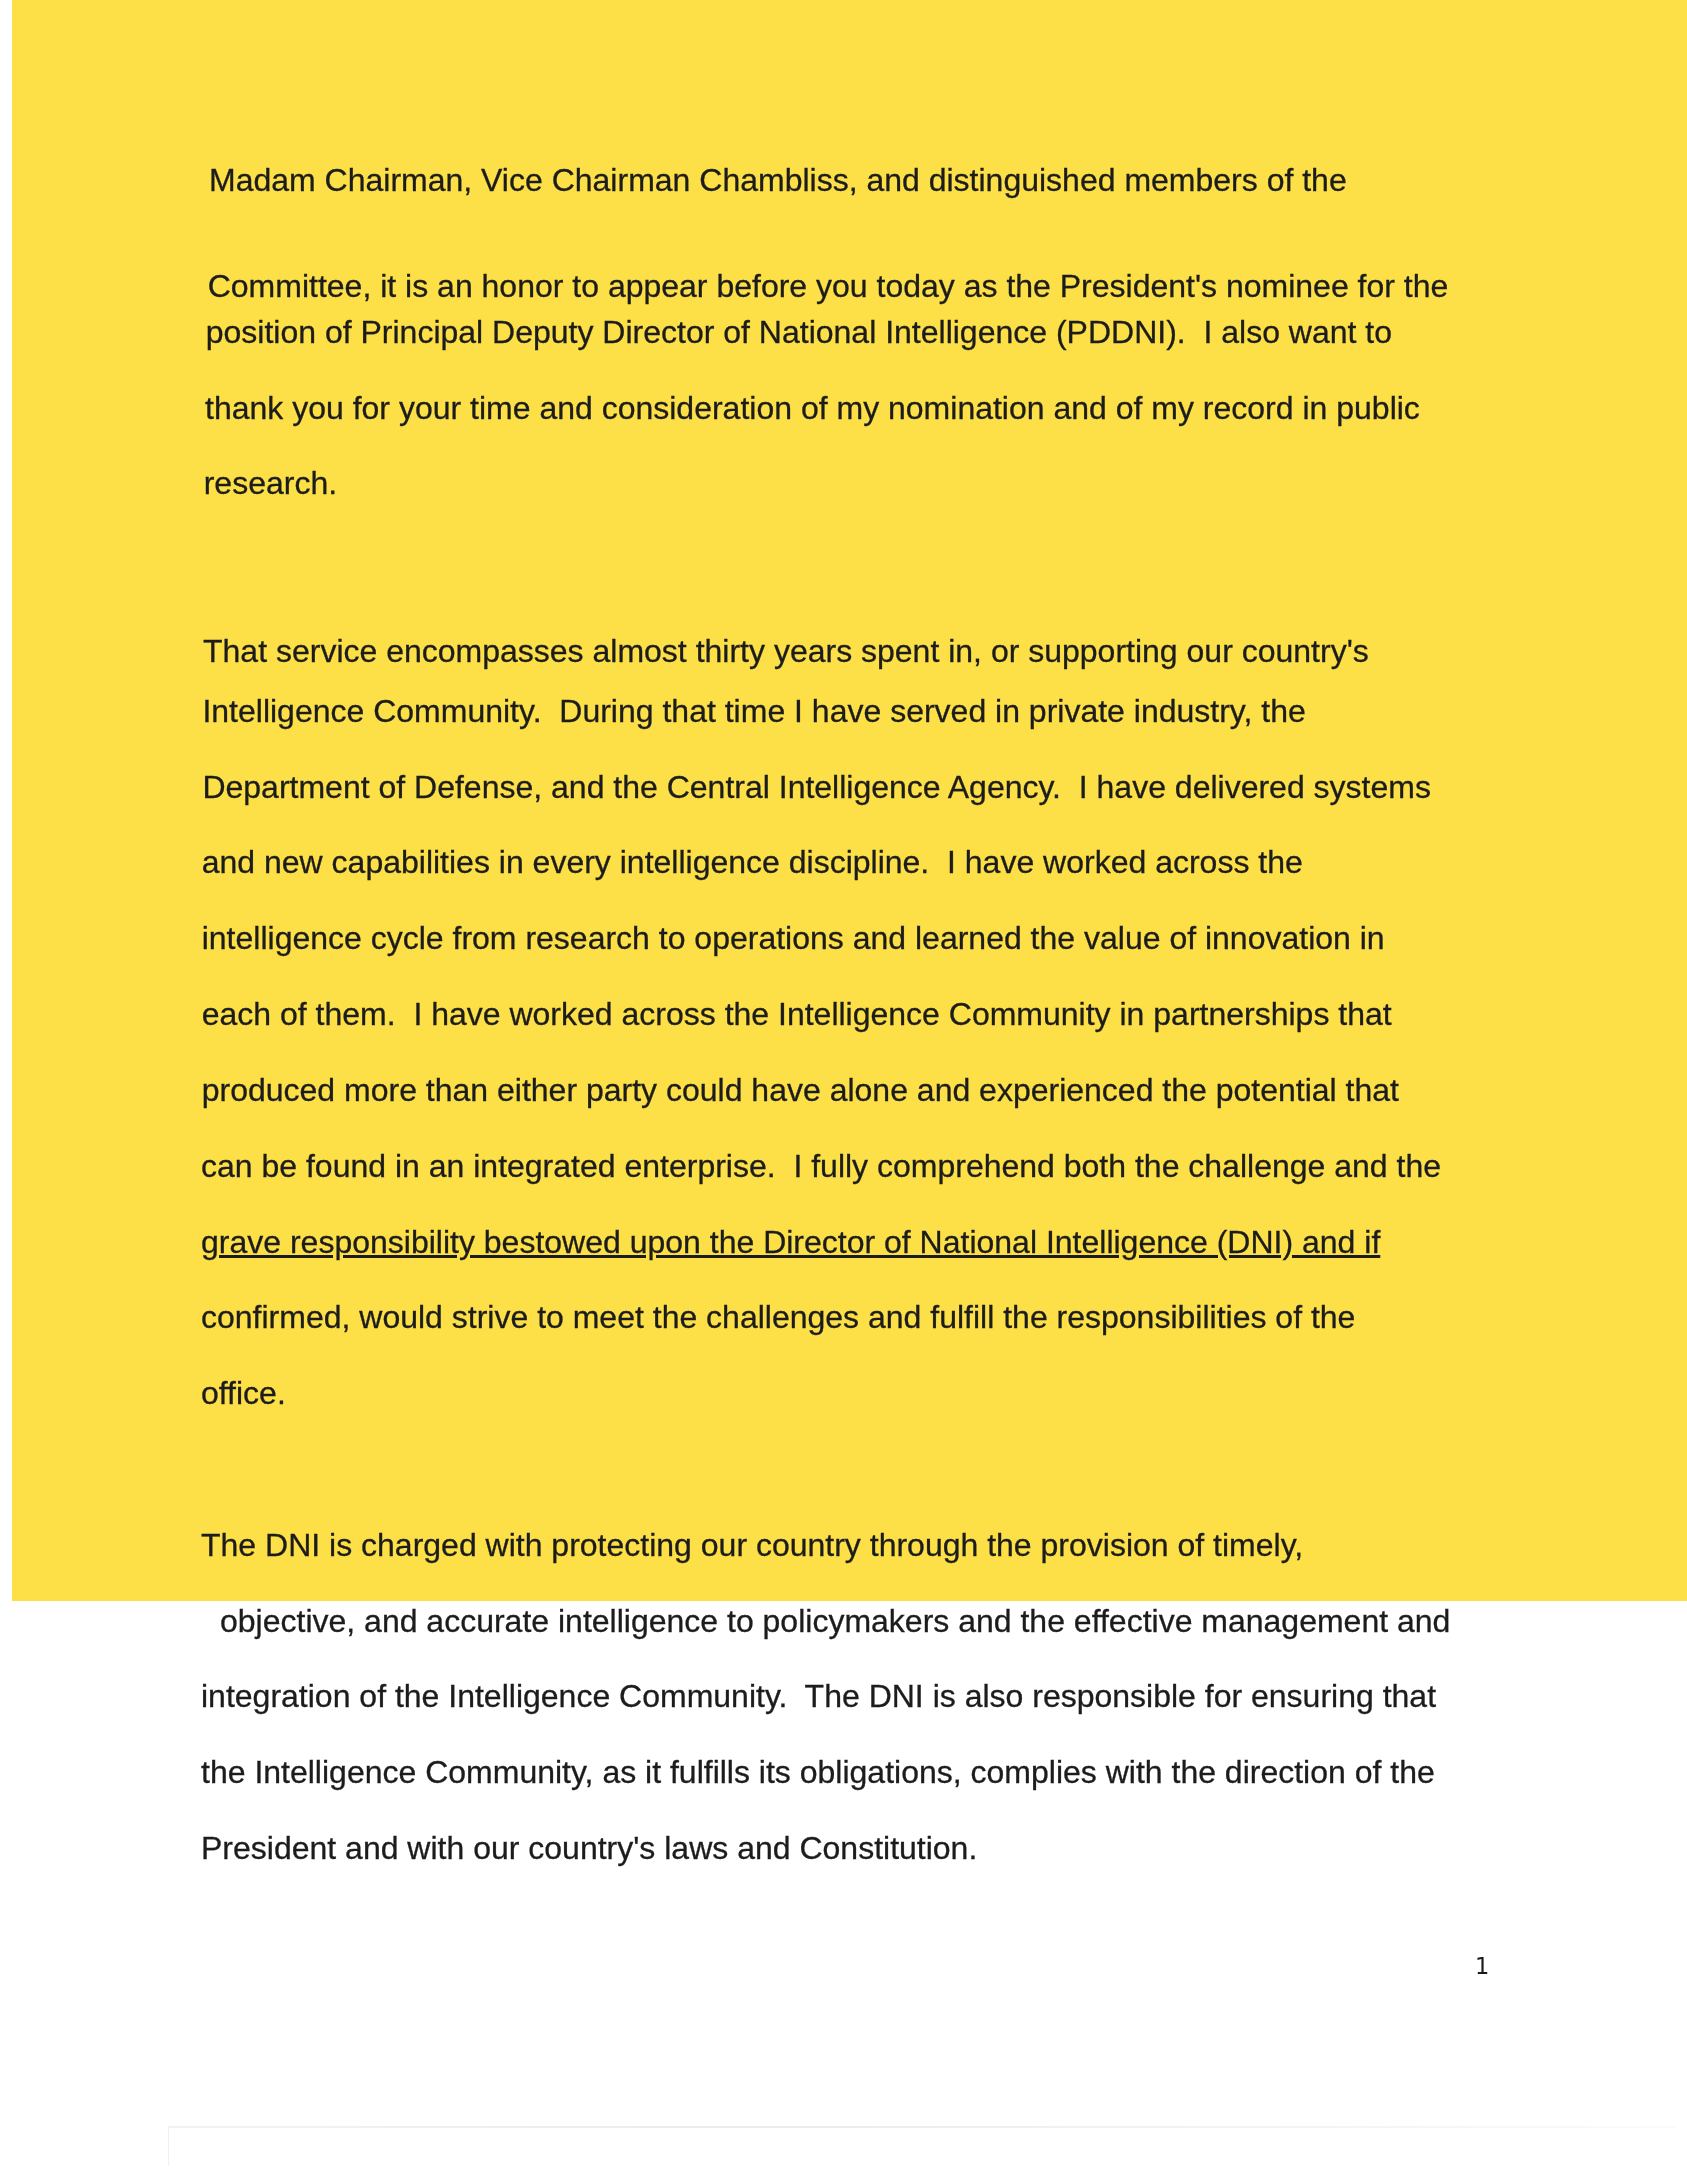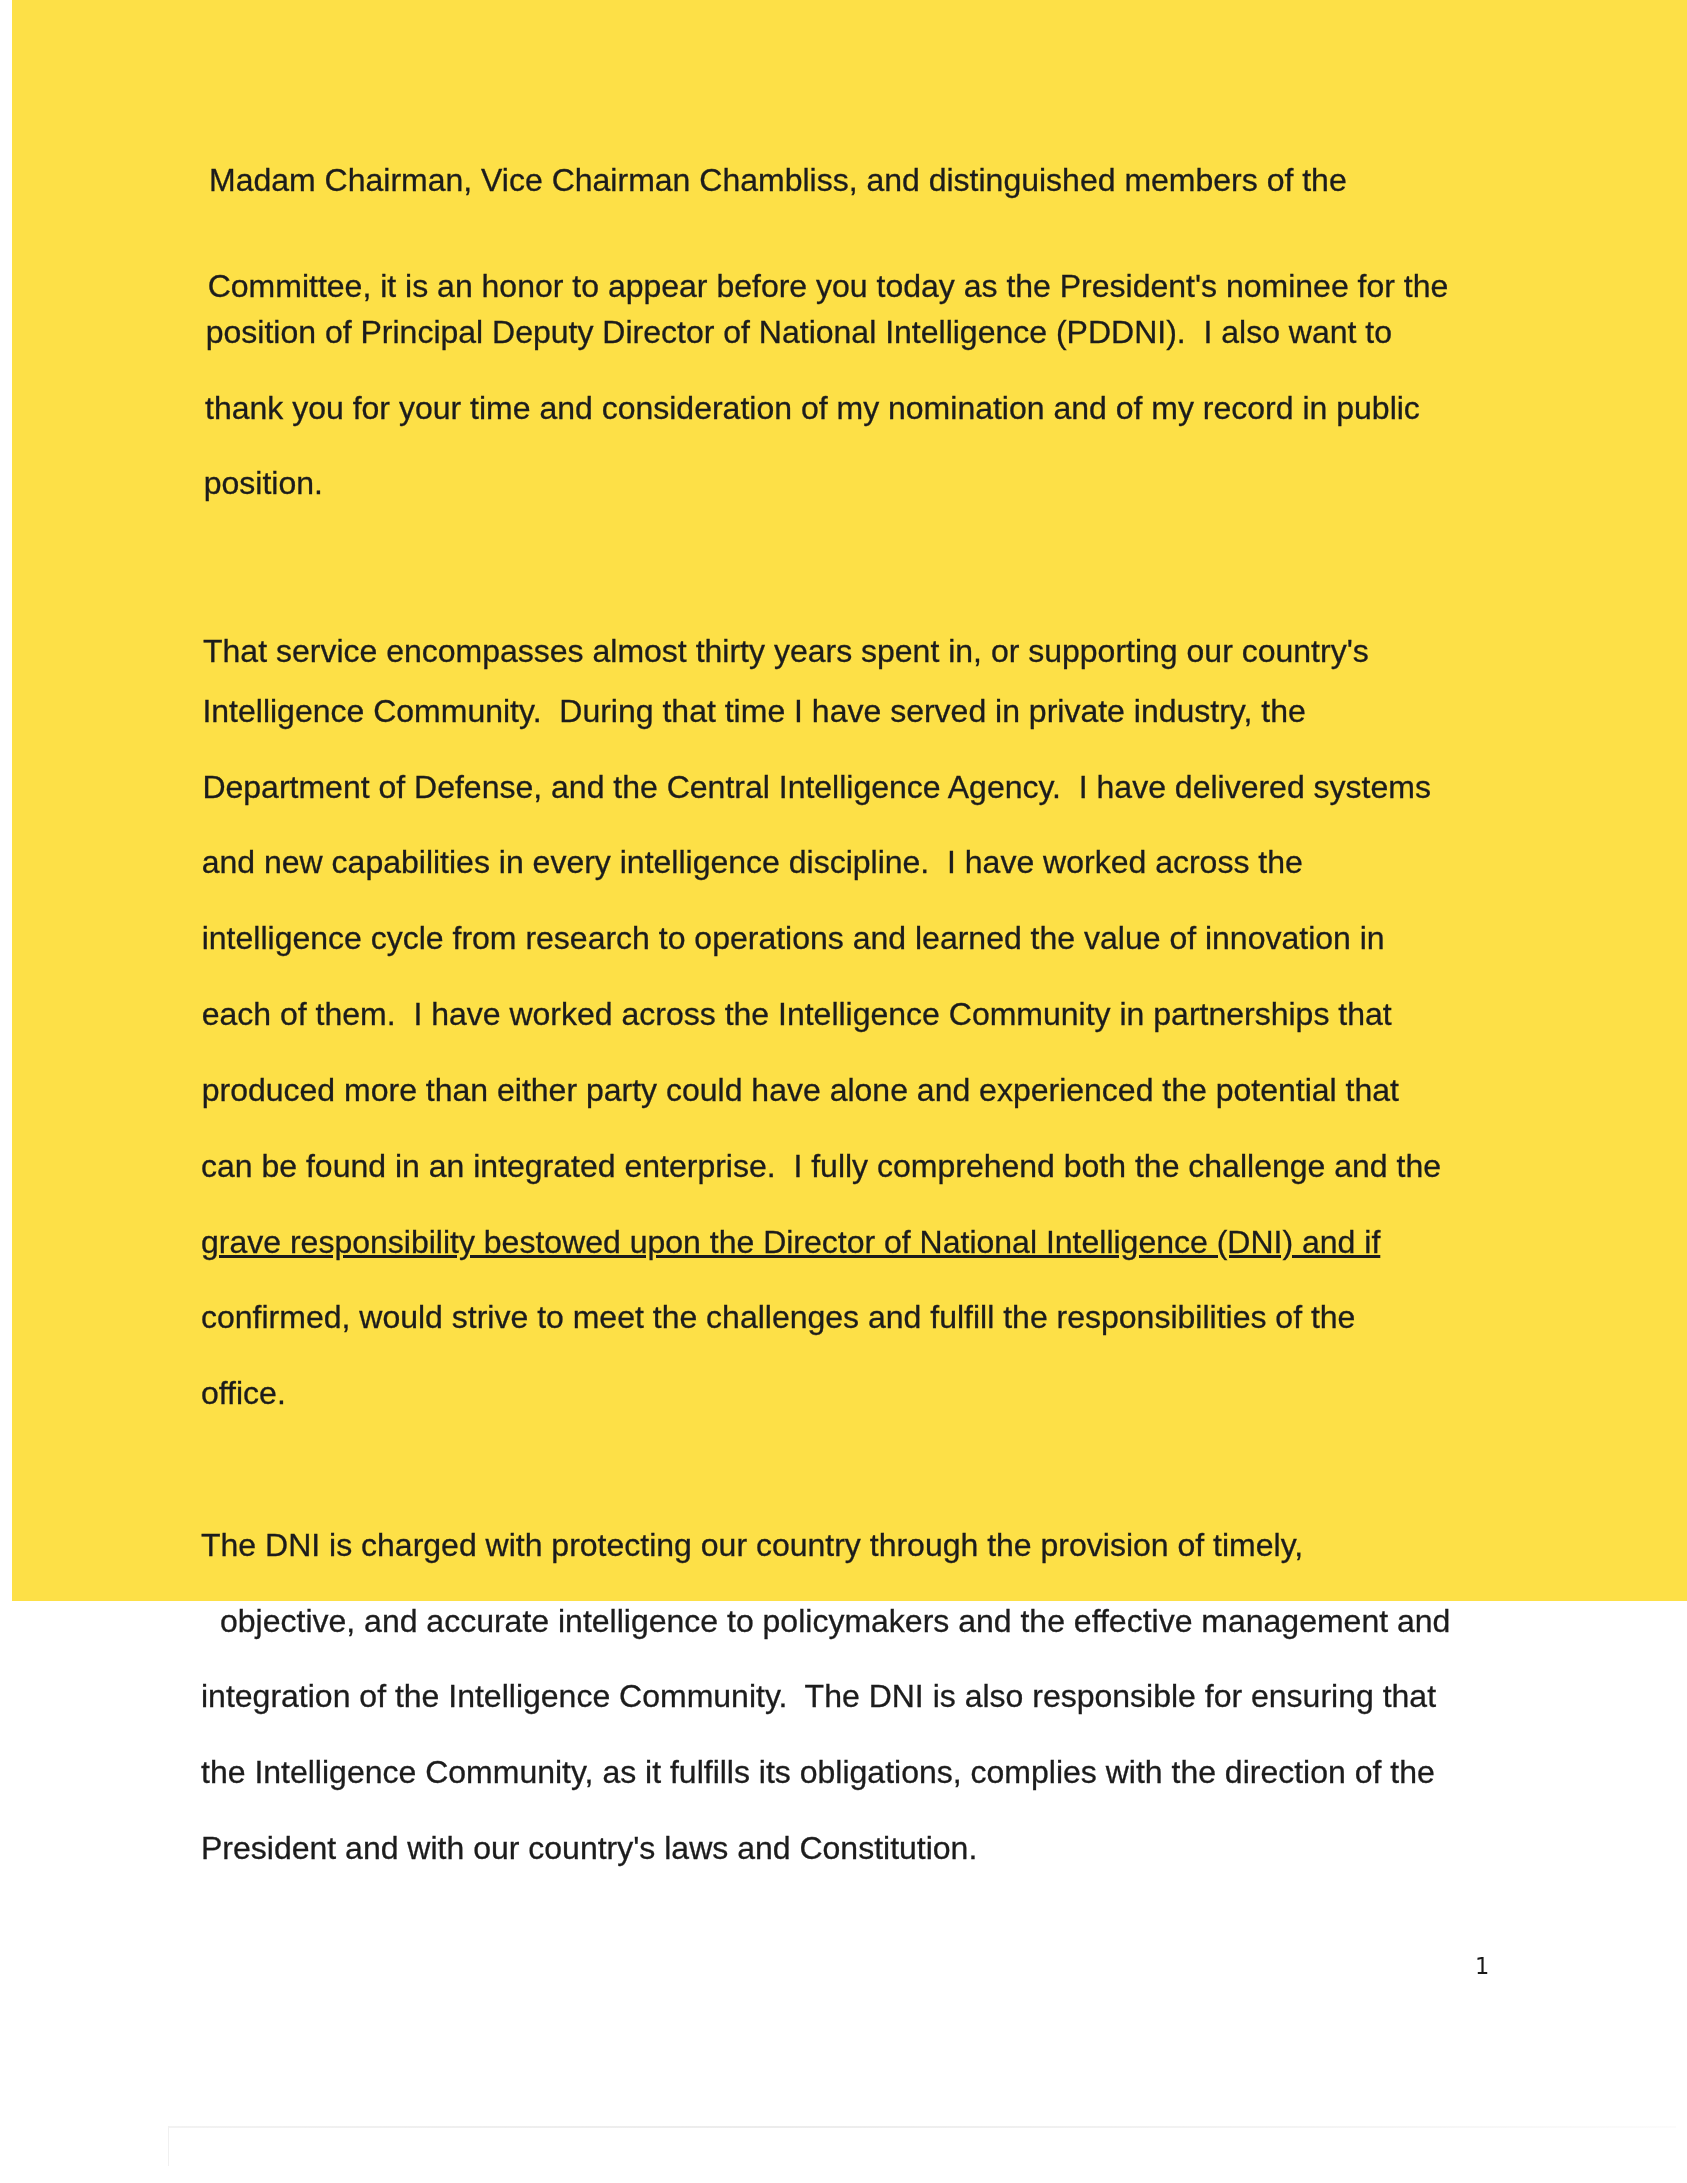--- a/index.html
+++ b/index.html
@@ -65,21 +65,21 @@
 </head>
 <body>
 
 <div class="page">
   <div class="body-text" id="body-text">
       <div>
         <div class="line" style="top: 164px; left: 0px; white-space: pre;">Madam Chairman, Vice Chairman Chambliss, and distinguished members of the</div>
         <div class="line" style="top: 240px; left: -1.3px; white-space: pre; margin-top: 30px;">Committee, it is an honor to appear before you today as the President's nominee for the</div>
         <div class="line" style="top: 316px; left: -3.3px; white-space: pre;">position of Principal Deputy Director of National Intelligence (PDDNI).  I also want to</div>
         <div class="line" style="top: 392px; left: -4px; white-space: pre;">thank you for your time and consideration of my nomination and of my record in public</div>
-        <div class="line" style="top: 467px; left: -5.3px; white-space: pre;">position.</div>
+        <div class="line" style="top: 467px; left: -5.3px; white-space: pre;">research.</div>
       </div>
       <div>
         <div class="line" style="top: 619px; left: -6px; white-space: pre; margin-top: 16px;">That service encompasses almost thirty years spent in, or supporting our country's</div>
         <div class="line" style="top: 695px; left: -6.6px; white-space: pre;">Intelligence Community.  During that time I have served in private industry, the</div>
         <div class="line" style="top: 771px; left: -6.6px; white-space: pre;">Department of Defense, and the Central Intelligence Agency.  I have delivered systems</div>
         <div class="line" style="top: 846px; left: -7.3px; white-space: pre;">and new capabilities in every intelligence discipline.  I have worked across the</div>
         <div class="line" style="top: 922px; left: -7.3px; white-space: pre; text-align: right;">intelligence cycle from research to operations and learned the value of innovation in</div>
         <div class="line" style="top: 998px; left: -7.3px; white-space: pre;">each of them.  I have worked across the Intelligence Community in partnerships that</div>
         <div class="line" style="top: 1074px; left: -7.3px; white-space: pre;">produced more than either party could have alone and experienced the potential that</div>
         <div class="line" style="top: 1150px; left: -8px; white-space: pre;">can be found in an integrated enterprise.  I fully comprehend both the challenge and the</div>

